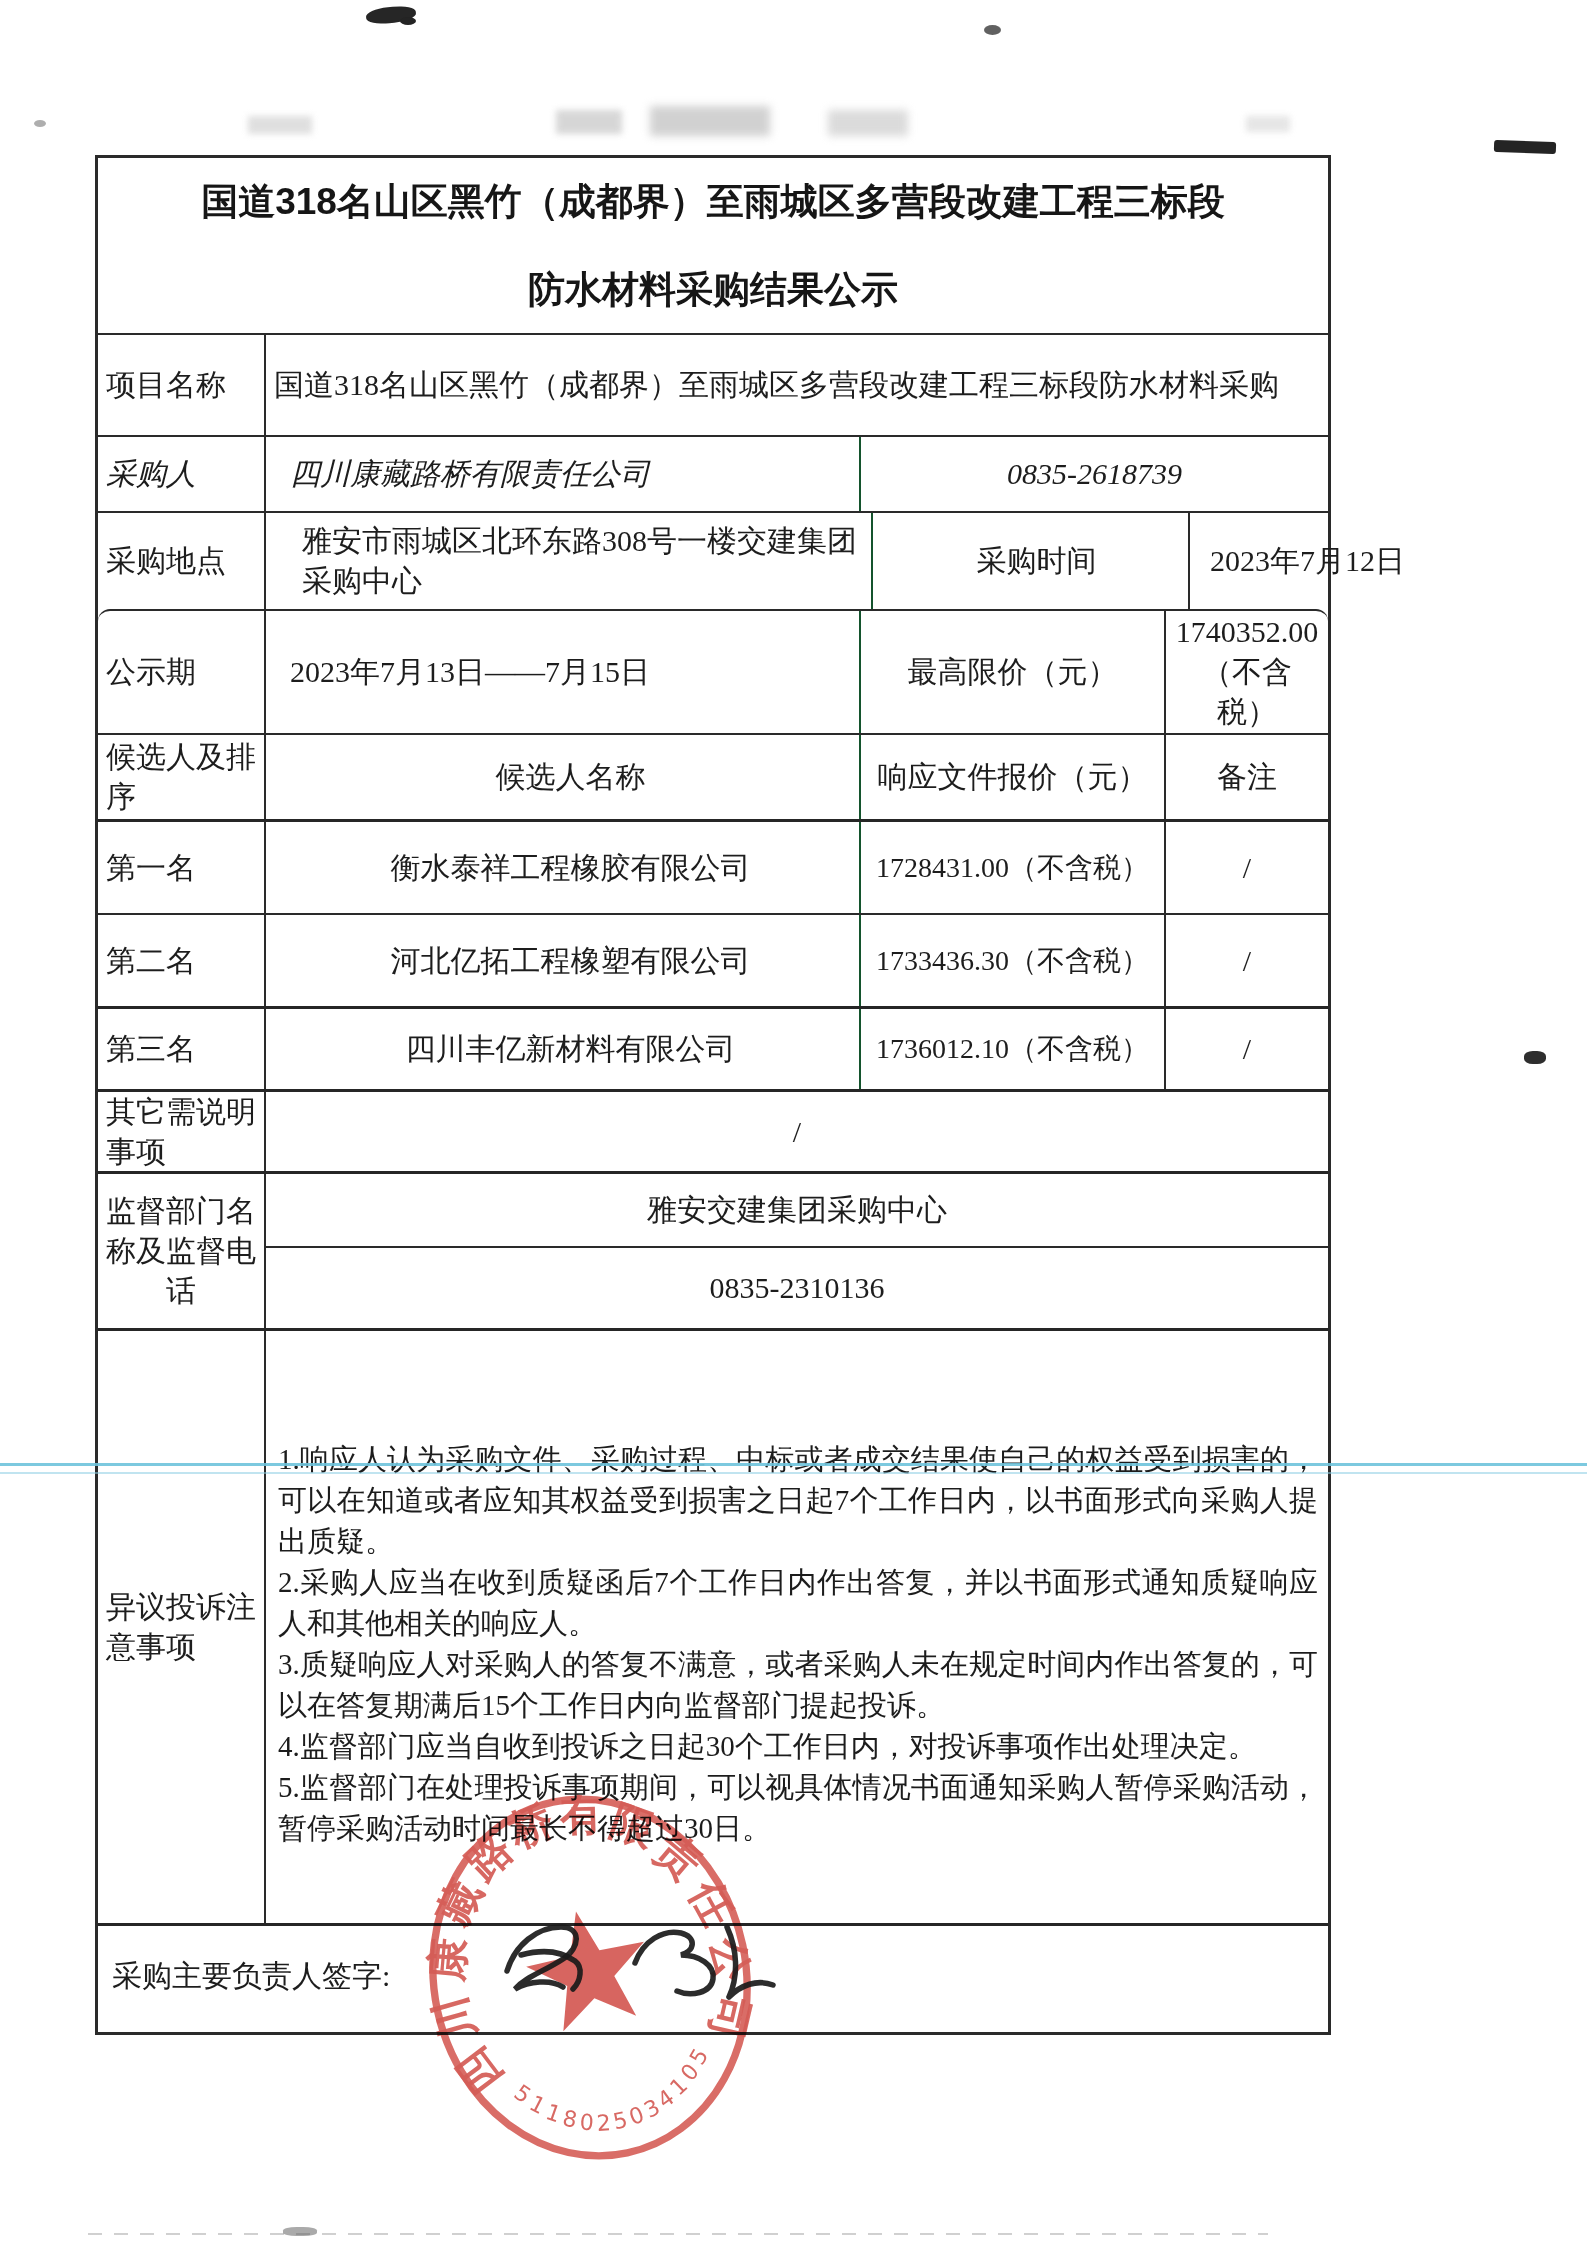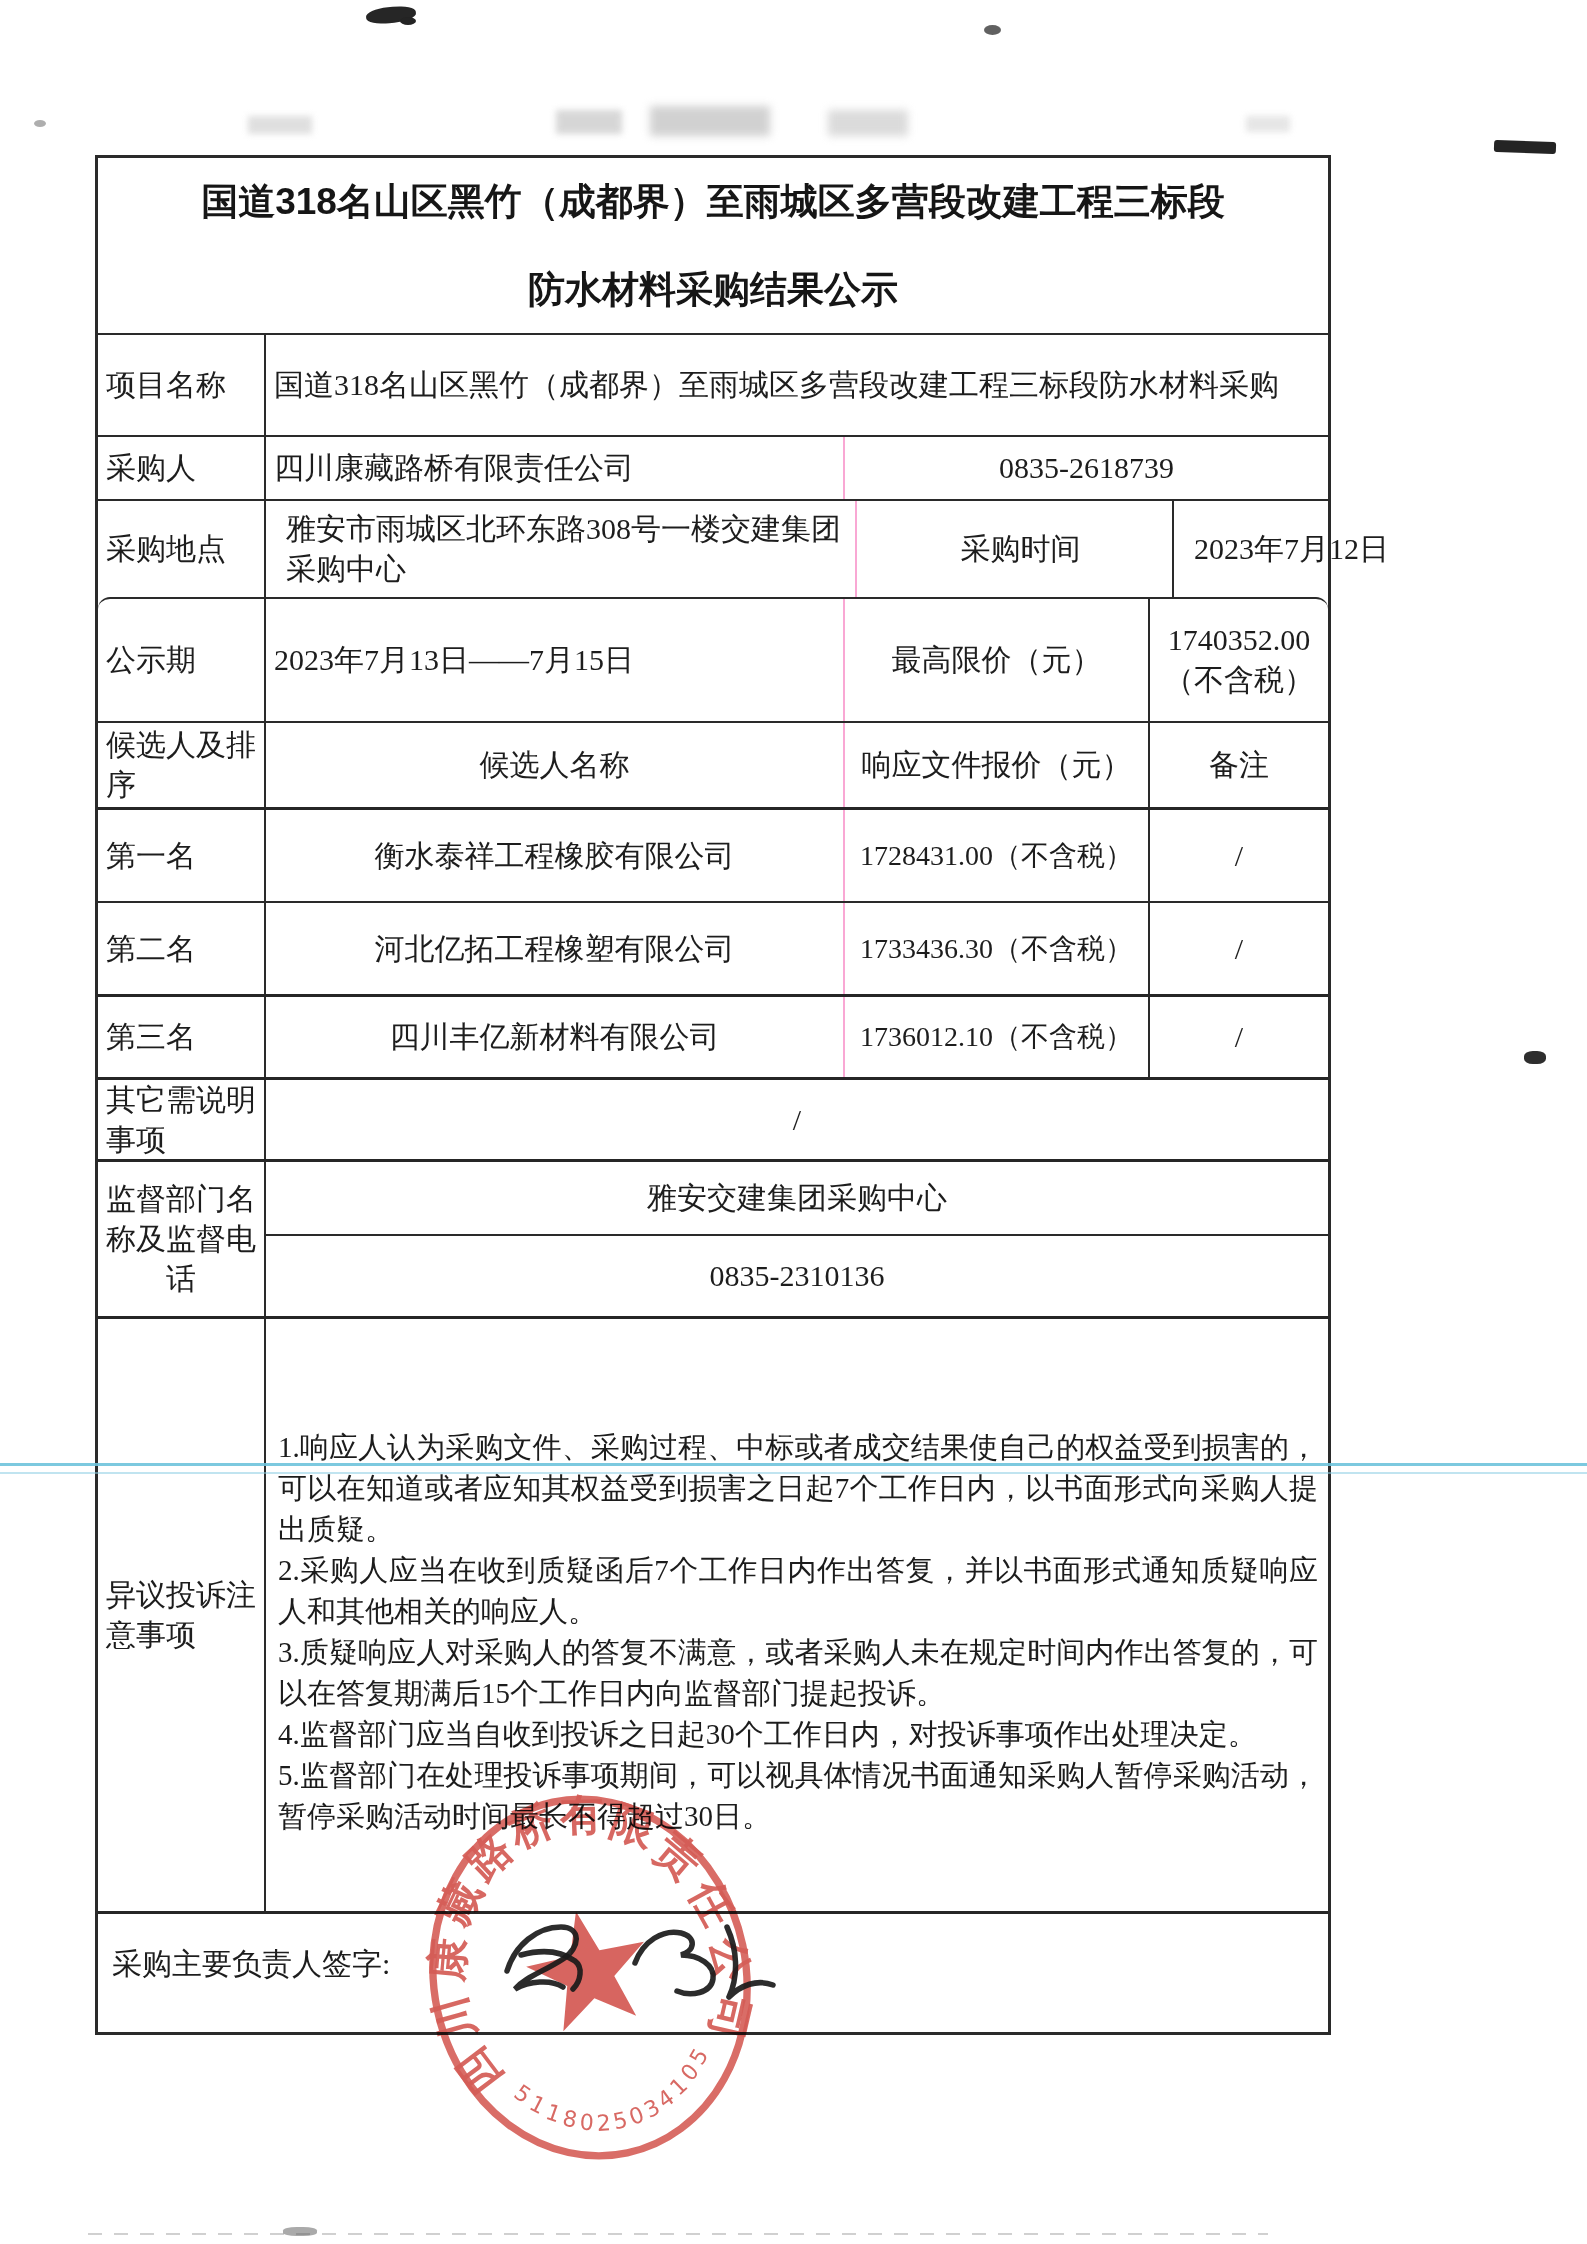--- a/index.html
+++ b/index.html
@@ -12,33 +12,33 @@
   .tbl{
     position:absolute;left:95px;top:155px;width:1236px;height:1880px;
     border:3px solid #2a2a2a;display:flex;flex-direction:column;
     box-sizing:border-box;z-index:10;background:transparent;
   }
   .row{display:flex;flex:0 0 auto;border-top:2px solid #2a2a2a;box-sizing:border-box;}
   .row.first{border-top:none;gap:32px;}
   .row.thick{border-top:3px solid #262626;}
   .c{box-sizing:border-box;display:flex;align-items:center;font-size:30px;line-height:40px;color:#1d1d1d;padding:4px 8px;}
   .c1{flex:0 0 168px;border-right:2px solid #2a2a2a;}
-  .c2{flex:0 0 579px;border-right:2px solid #f9a8d4;}
+  .c2{flex:0 0 579px;border-right:2px solid #14532d;margin-left:16px;}
   .c3{flex:0 0 305px;border-right:2px solid #2a2a2a;}
   .c4{flex:1 1 auto;}
   .span{flex:1 1 auto;border-right:none;}
   .center{justify-content:center;text-align:center;}
   .col{flex-direction:column;justify-content:center;}
   .nowrap{white-space:nowrap;}
   
   .r-title{height:175px;flex-direction:column;align-items:center;justify-content:center;
     font-family:"Liberation Sans","DejaVu Sans",sans-serif;font-weight:700;
     font-size:37px;line-height:56px;text-align:center;color:#161616;}
   .r-project{height:102px;}
-  .r-purchaser{height:64px;}
+  .r-purchaser{height:76px;font-style:italic;}
   .r-location{height:98px;gap:12px;}
   .r-publicity{height:124px;border-radius:12px;}
   .r-candheader{height:86px;}
   .r-first{height:94px;}
   .r-second{height:93px;}
   .r-third{height:83px;}
   .r-other{height:82px;}
   .r-supervisor{height:157px;}
   .r-objection{height:595px;}
   .r-signature{height:103px;}

